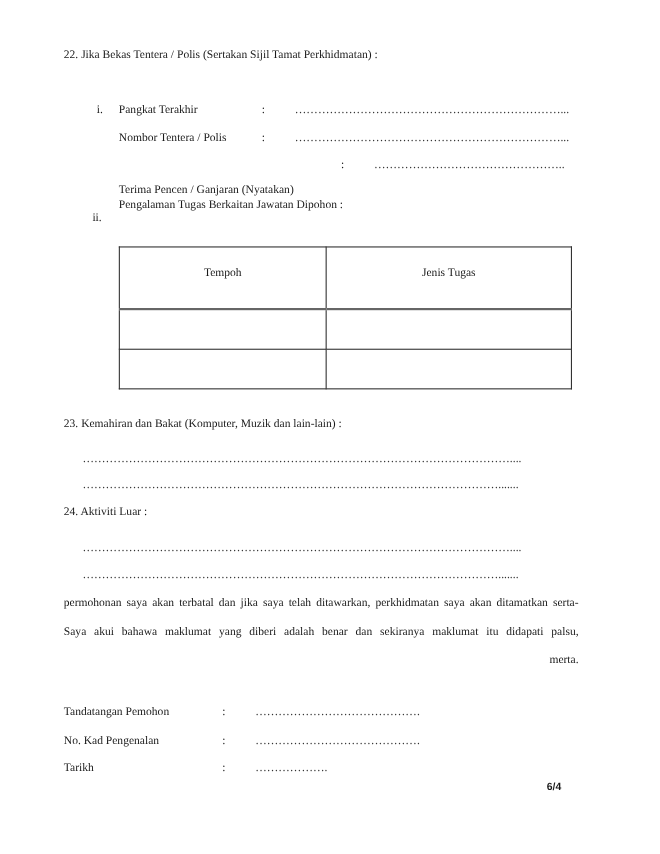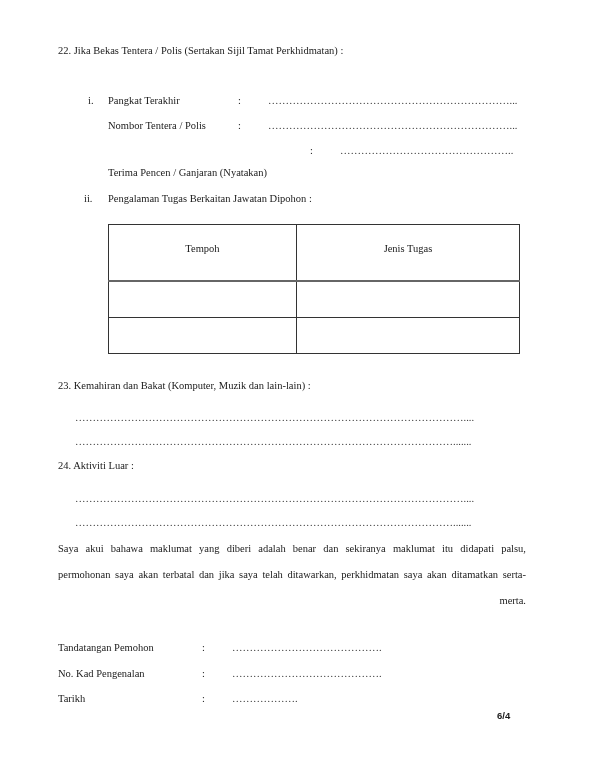--- a/index.html
+++ b/index.html
@@ -38,21 +38,21 @@
 
 <div class="abs" style="left:108px; top:120px;text-align:center;">Nombor Tentera / Polis</div>
 <div class="abs" style="left:238px; top:120px;">:</div>
 <div class="abs dots" style="left:268px; top:120px;">……………………………………………………………...</div>
 
 <div class="abs" style="left:108px; top:145px;margin-top:22px;">Terima Pencen / Ganjaran (Nyatakan)</div>
 <div class="abs" style="left:310px; top:145px;">:</div>
 <div class="abs dots" style="left:340px; top:145px;">…………………………………………..</div>
 
 <div class="abs" style="left:84px; top:193px;">ii.</div>
-<div class="abs" style="left:108px; top:193px;">Pengalaman Tugas Berkaitan Jawatan Dipohon :</div>
+<div class="abs" style="left:108px; top:181px;">Pengalaman Tugas Berkaitan Jawatan Dipohon :</div>
 
 <table class="exp">
   <tbody>
       <tr class="hdr">
     <th class="c1">Tempoh</th>
     <th>Jenis Tugas</th>
   </tr>
   <tr>
     <td></td>
     <td></td>
@@ -66,22 +66,22 @@
 
 <div class="abs" style="left:58px; top:380px;">23.  Kemahiran dan Bakat (Komputer, Muzik dan lain-lain) :</div>
 <div class="abs dots" style="left:75px; top:412px; width:440px; overflow:hidden;">…………………………………………………………………………………………………....</div>
 <div class="abs dots" style="left:75px; top:436px; width:440px; overflow:hidden;">……………………………………………………………………………………………….......</div>
 
 <div class="abs" style="left:58px; top:460px;text-align:right;">24.  Aktiviti Luar :</div>
 <div class="abs dots" style="left:75px; top:493px; width:440px; overflow:hidden;">…………………………………………………………………………………………………....</div>
 <div class="abs dots" style="left:75px; top:517px; width:440px; overflow:hidden;">……………………………………………………………………………………………….......</div>
 
 <div class="para" style="top:536px;">
+  <span class="justify">permohonan saya akan terbatal dan jika saya telah ditawarkan, perkhidmatan saya akan ditamatkan serta-</span>
   <span class="justify">Saya akui bahawa maklumat yang diberi adalah benar dan sekiranya maklumat itu didapati palsu,</span>
-  <span class="justify">permohonan saya akan terbatal dan jika saya telah ditawarkan, perkhidmatan saya akan ditamatkan serta-</span>
   <span style="display:block;text-align:right;">merta.</span>
 </div>
 
 <div class="abs" style="left:58px; top:642px;">Tandatangan Pemohon</div>
 <div class="abs" style="left:202px; top:642px;">:</div>
 <div class="abs dots" style="left:232px; top:642px;">…………………………………….</div>
 
 <div class="abs" style="left:58px; top:668px;">No. Kad Pengenalan</div>
 <div class="abs" style="left:202px; top:668px;">:</div>
 <div class="abs dots" style="left:232px; top:668px;">…………………………………….</div>

